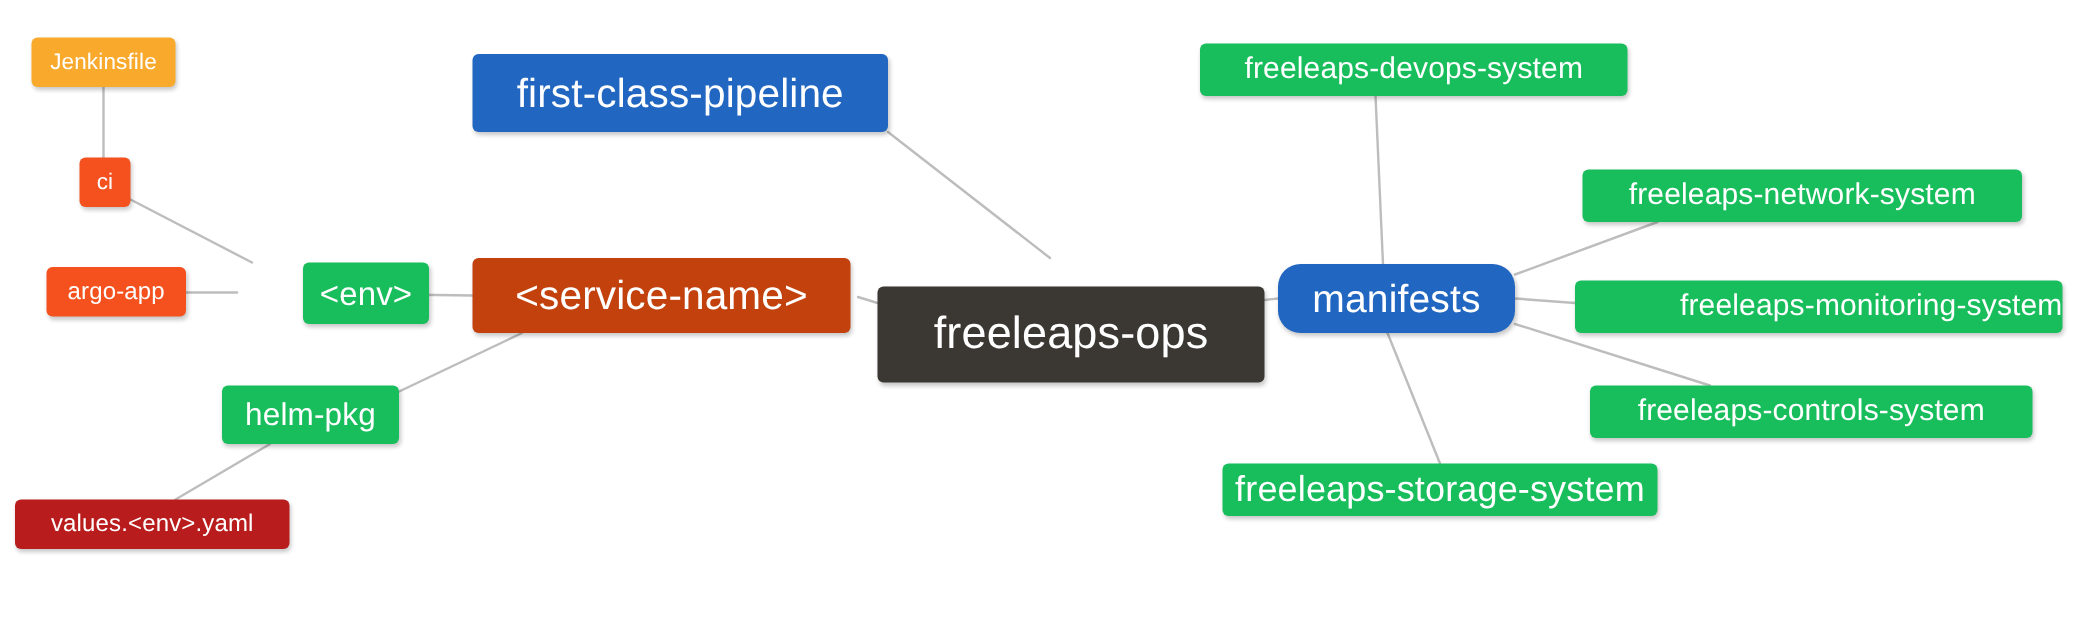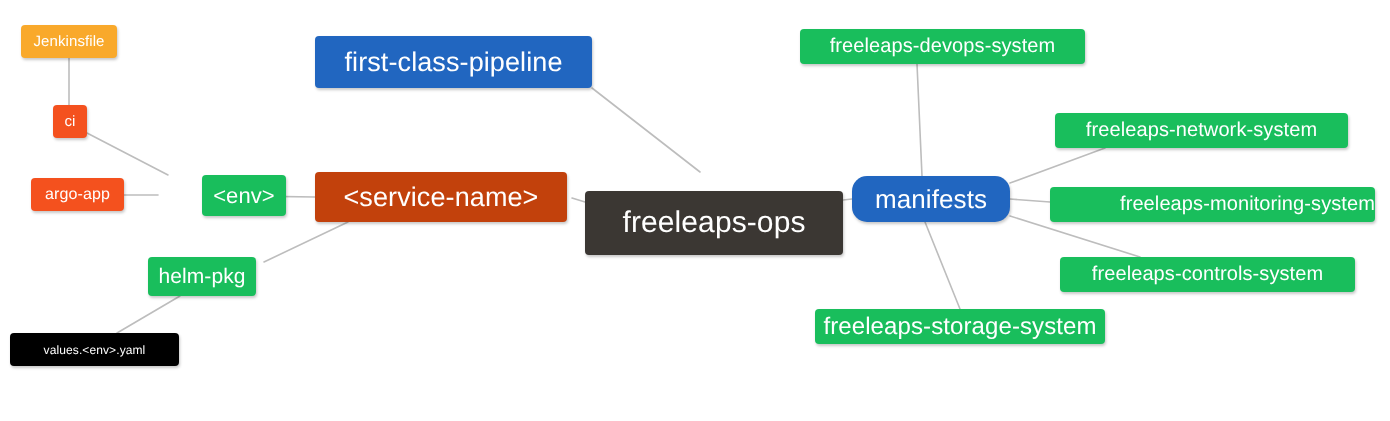--- a/index.html
+++ b/index.html
@@ -74,33 +74,33 @@
       </div>
       <div class="node c-blue" style="left: 315px; top: 172px; width: 252px; height: 50px; font-size: 27px; background: #c2410c; border-radius: 4px;">
         <span>&lt;service-name&gt;</span>
       </div>
       <div class="node c-blue" style="left: 852px; top: 176px; width: 158px; height: 46px; font-size: 26px; background: rgb(33, 102, 192); border-radius: 15px;">
         <span>manifests</span>
       </div>
       <div class="node c-green" style="left: 158px; top: 175px; width: 84px; height: 41px; font-size: 22px; background: rgb(25, 190, 92); border-radius: 4px; margin-left: 44px;">
         <span>&lt;env&gt;</span>
       </div>
-      <div class="node c-green" style="left: 148px; top: 257px; width: 108px; height: 39px; font-size: 21px; background: rgb(25, 190, 92); border-radius: 4px;">
+      <div class="node c-green" style="left: 148px; top: 257px; width: 118px; height: 39px; font-size: 21px; background: rgb(25, 190, 92); border-radius: 4px;">
         <span>helm-pkg</span>
       </div>
       <div class="node c-orange" style="left: 21px; top: 25px; width: 96px; height: 33px; font-size: 15px; background: rgb(249, 169, 43); border-radius: 4px;">
         <span>Jenkinsfile</span>
       </div>
       <div class="node c-red" style="left: 53px; top: 105px; width: 34px; height: 33px; font-size: 15px; background: rgb(244, 81, 30); border-radius: 4px;">
         <span>ci</span>
       </div>
       <div class="node c-red" style="left: 31px; top: 178px; width: 93px; height: 33px; font-size: 16px; background: rgb(244, 81, 30); border-radius: 4px;">
         <span>argo-app</span>
       </div>
-      <div class="node c-red" style="left: 10px; top: 333px; width: 169px; height: 33px; font-size: 12px; background: #000000; border-radius: 4px;">
+      <div class="node c-red" style="left: 10px; top: 333px; width: 183px; height: 33px; font-size: 16px; background: #b91c1c; border-radius: 4px;">
         <span>values.&lt;env&gt;.yaml</span>
       </div>
       <div class="node c-green" style="left: 800px; top: 29px; width: 285px; height: 35px; font-size: 20px; background: rgb(25, 190, 92); border-radius: 4px;">
         <span>freeleaps-devops-system</span>
       </div>
       <div class="node c-green" style="left: 1055px; top: 113px; width: 293px; height: 35px; font-size: 20px; background: rgb(25, 190, 92); border-radius: 4px;">
         <span>freeleaps-network-system</span>
       </div>
       <div class="node c-green" style="left: 1050px; top: 187px; width: 325px; height: 35px; font-size: 20px; background: rgb(25, 190, 92); border-radius: 4px; justify-content: flex-end;">
         <span>freeleaps-monitoring-system</span>

